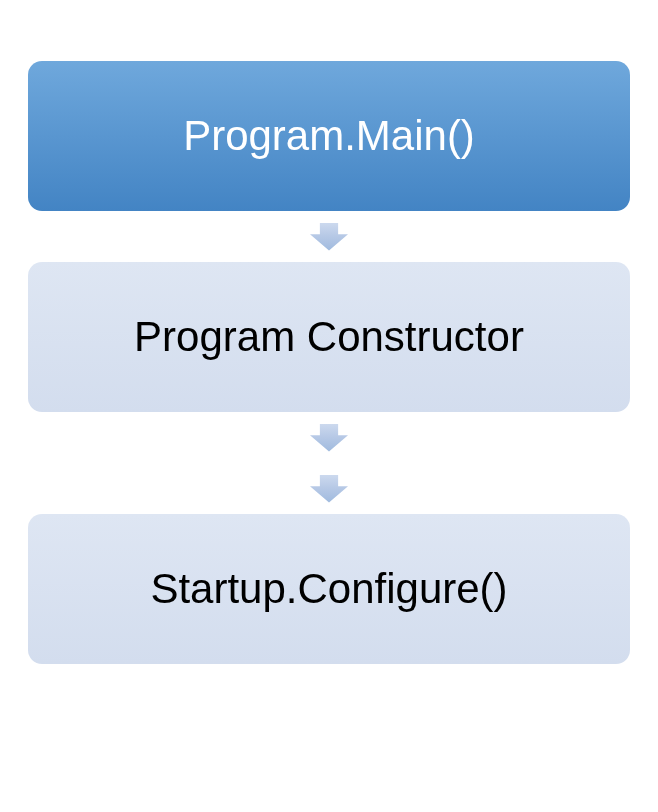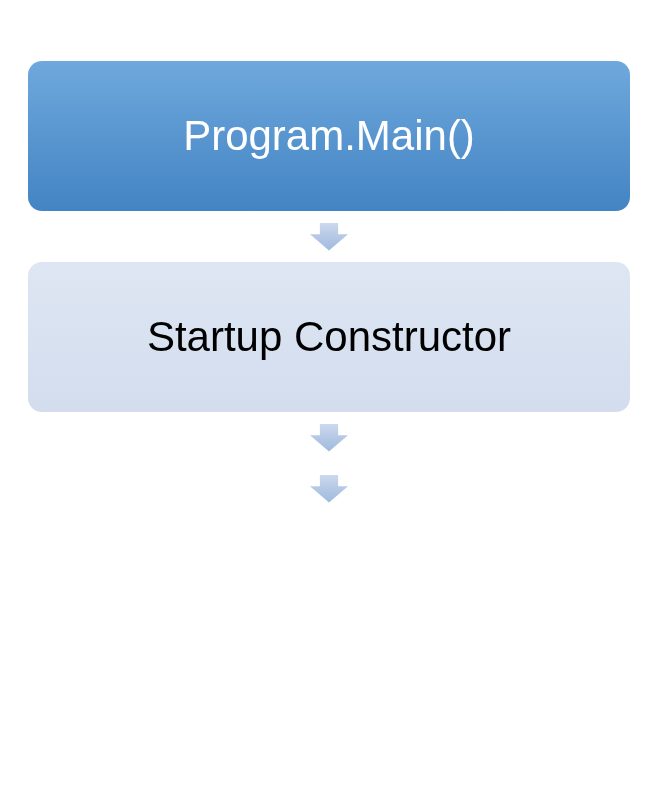--- a/index.html
+++ b/index.html
@@ -60,26 +60,29 @@
 
   <div class="node primary">
     <span>Program.Main()</span>
   </div>
 
   <div class="connector">
     <div class="block-arrow"></div>
   </div>
 
   <div class="node secondary">
-    <span>Startup Constructor</span>
+    <span>Program Constructor</span>
   </div>
 
   <div class="connector">
     <div class="block-arrow"></div>
   </div>
 
 
   <div class="connector">
     <div class="block-arrow"></div>
   </div>
 
+  <div class="node secondary">
+    <span>Startup.Configure()</span>
+  </div>
 
 </div>
 
 </body></html>

